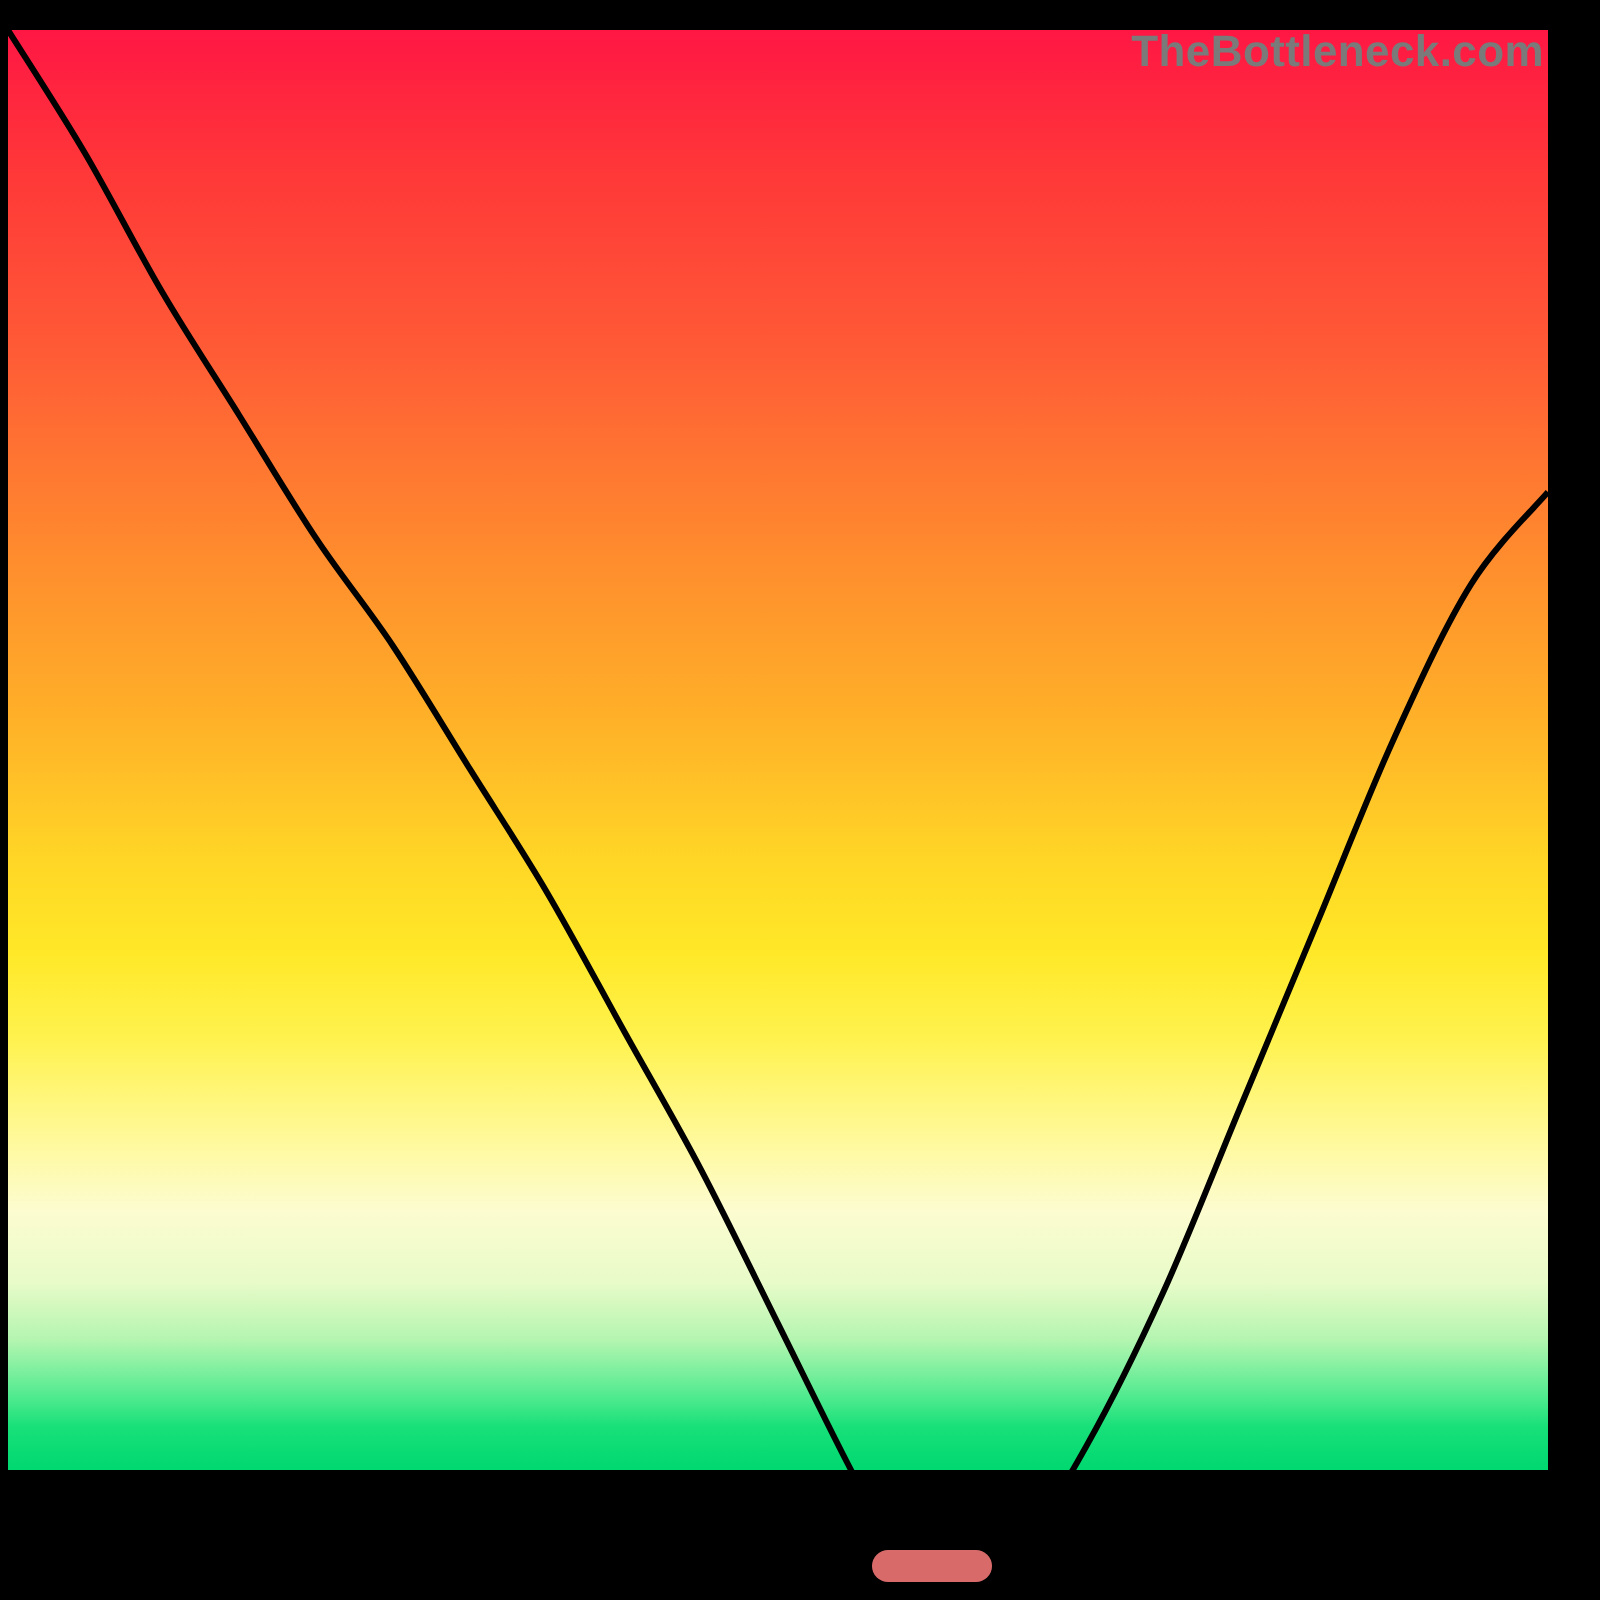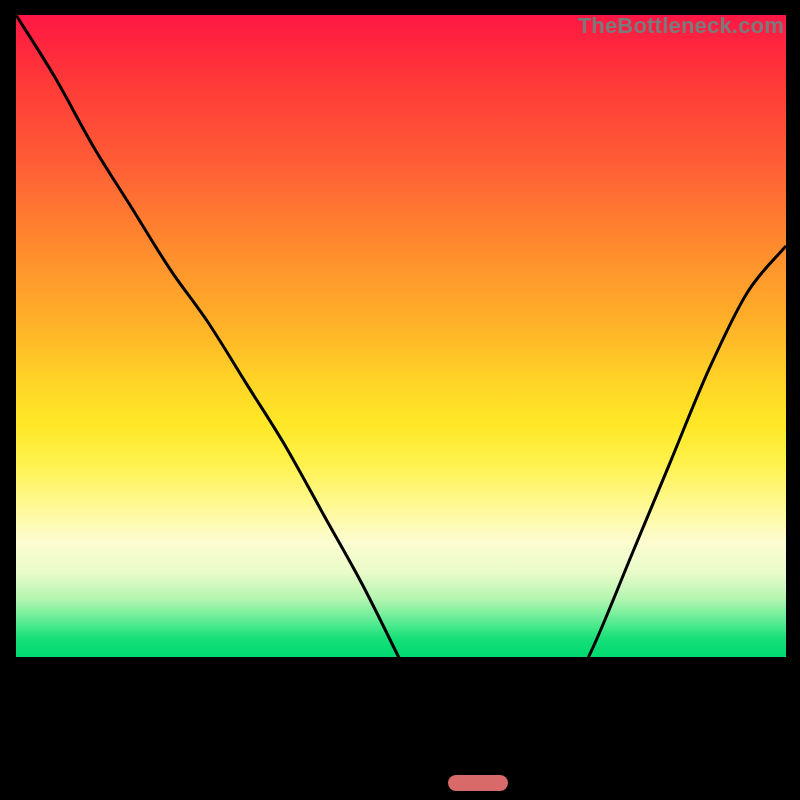--- a/index.html
+++ b/index.html
@@ -13,24 +13,24 @@
   .frame {
     position: absolute;
     left: 0;
     top: 0;
     width: 800px;
     height: 800px;
     background: #000;
   }
   .plot {
     position: absolute;
-    left: 16px;
+    left: 4px;
     top: 15px;
     width: 770px;
-    height: 642px;
+    height: 720px;
     background: linear-gradient(to bottom,
       #ff1744 0%,
       #ff3838 10%,
       #ff5a36 22%,
       #ff8a2e 36%,
       #ffb128 48%,
       #ffd726 58%,
       #ffe827 64%,
       #fff24e 70%,
       #fff99a 77%,

